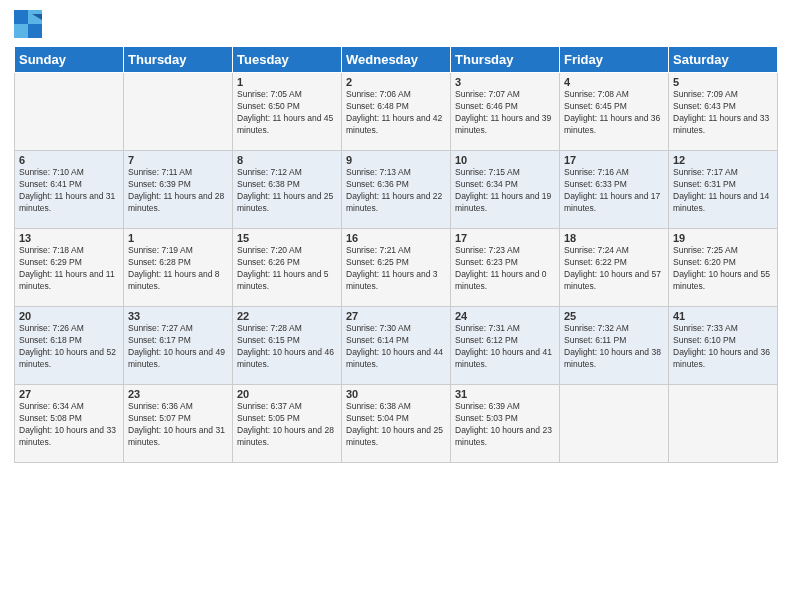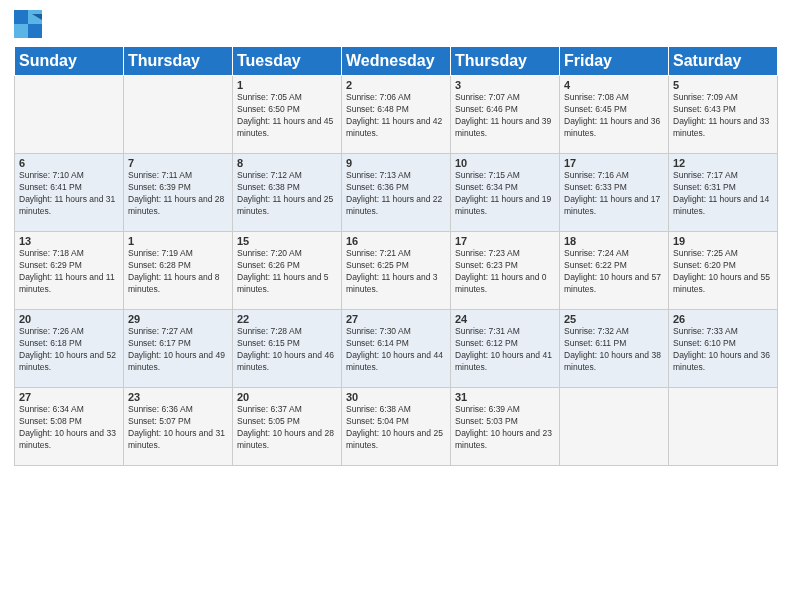--- a/index.html
+++ b/index.html
@@ -49,21 +49,21 @@
       color: #555;
     }
     table {
       width: 100%;
       border-collapse: collapse;
       table-layout: fixed;
     }
     thead tr th {
       background-color: #2176c7;
       color: #fff;
-      font-size: 16px;
+      font-size: 13px;
       font-weight: bold;
       padding: 5px 4px;
       text-align: left;
       border: 1px solid #fff;
     }
     tbody tr td {
       vertical-align: top;
       border: 1px solid #ccc;
       padding: 3px 4px;
       font-size: 8.5px;
@@ -209,41 +209,41 @@
             <span class="day-number">19</span>
             <div class="day-info">Sunrise: 7:25 AM<br>Sunset: 6:20 PM<br>Daylight: 10 hours and 55 minutes.</div>
           </td>
         </tr>
         <tr>
           <td>
             <span class="day-number">20</span>
             <div class="day-info">Sunrise: 7:26 AM<br>Sunset: 6:18 PM<br>Daylight: 10 hours and 52 minutes.</div>
           </td>
           <td>
-            <span class="day-number">29</span>
+            <span class="day-number">33</span>
             <div class="day-info">Sunrise: 7:27 AM<br>Sunset: 6:17 PM<br>Daylight: 10 hours and 49 minutes.</div>
           </td>
           <td>
             <span class="day-number">22</span>
             <div class="day-info">Sunrise: 7:28 AM<br>Sunset: 6:15 PM<br>Daylight: 10 hours and 46 minutes.</div>
           </td>
           <td>
             <span class="day-number">27</span>
             <div class="day-info">Sunrise: 7:30 AM<br>Sunset: 6:14 PM<br>Daylight: 10 hours and 44 minutes.</div>
           </td>
           <td>
             <span class="day-number">24</span>
             <div class="day-info">Sunrise: 7:31 AM<br>Sunset: 6:12 PM<br>Daylight: 10 hours and 41 minutes.</div>
           </td>
           <td>
             <span class="day-number">25</span>
             <div class="day-info">Sunrise: 7:32 AM<br>Sunset: 6:11 PM<br>Daylight: 10 hours and 38 minutes.</div>
           </td>
           <td>
-            <span class="day-number">26</span>
+            <span class="day-number">41</span>
             <div class="day-info">Sunrise: 7:33 AM<br>Sunset: 6:10 PM<br>Daylight: 10 hours and 36 minutes.</div>
           </td>
         </tr>
         <tr>
           <td>
             <span class="day-number">27</span>
             <div class="day-info">Sunrise: 6:34 AM<br>Sunset: 5:08 PM<br>Daylight: 10 hours and 33 minutes.</div>
           </td>
           <td>
             <span class="day-number">23</span>

